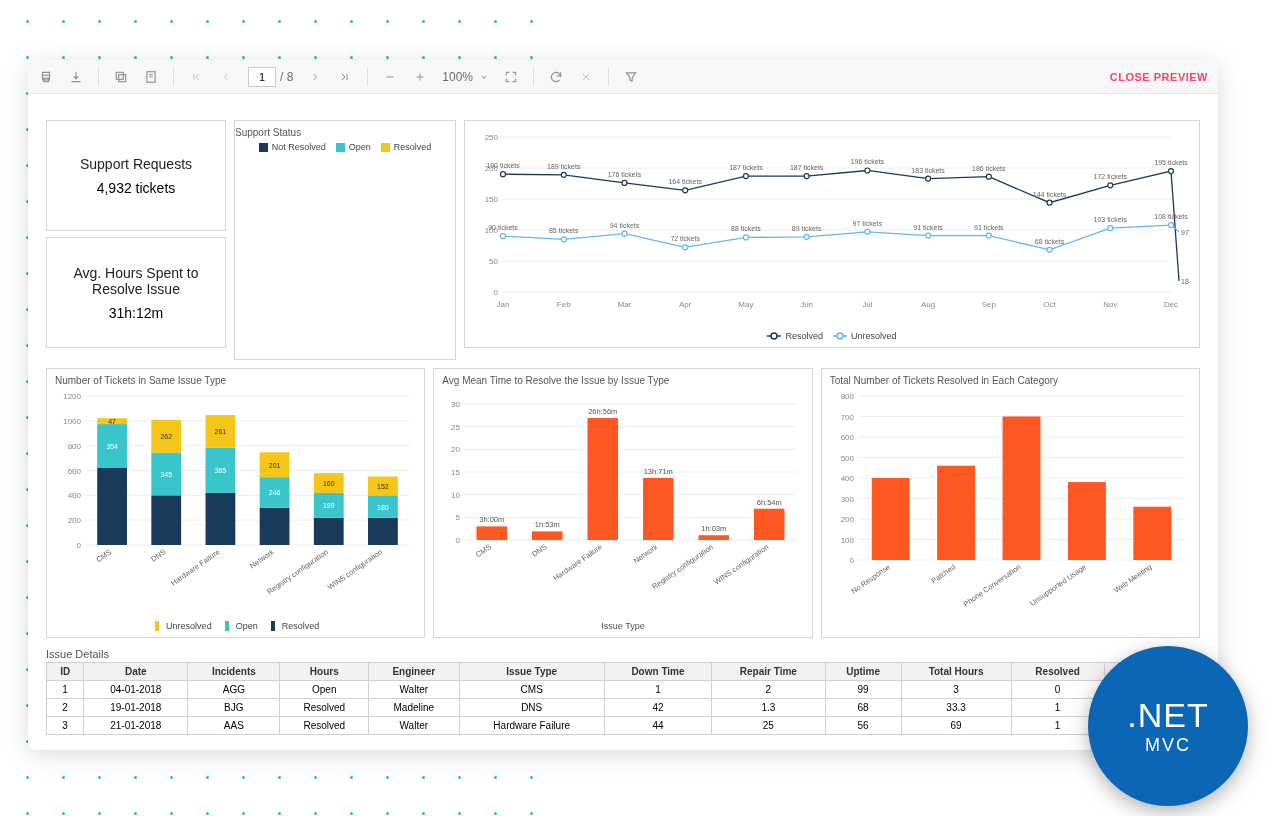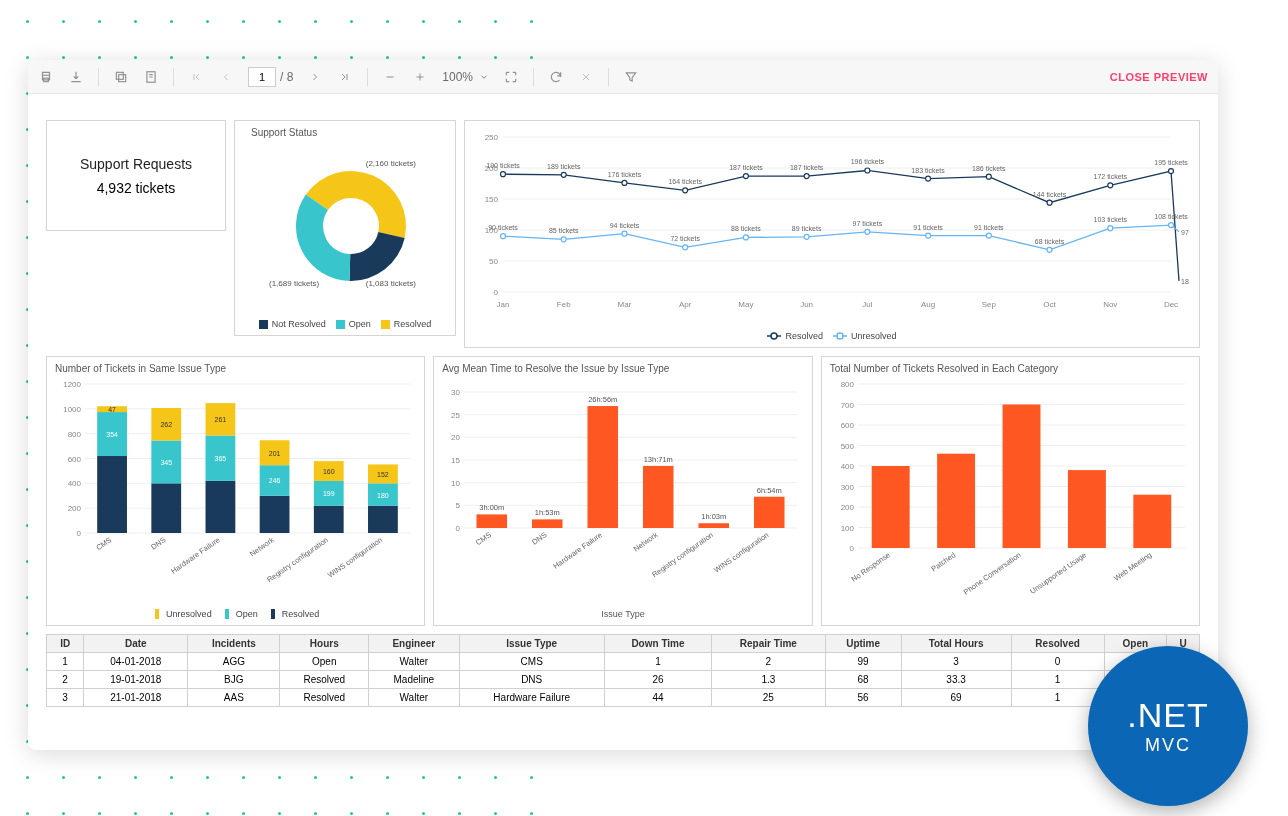--- a/index.html
+++ b/index.html
@@ -15,21 +15,21 @@
 .toolbar .zoom-box { display: flex; align-items: center; gap: 6px; }
 .toolbar .close-preview { margin-left: auto; color: #ff3e6c; font-size: 11px; letter-spacing: .5px; font-weight: 600; cursor: pointer; }
 .report { flex: 1; overflow: auto; padding: 20px 18px 10px 18px; }
 .title-bar { background: #4d545c; color: #fff; height: 32px; display: flex; align-items: center; padding: 0 12px; font-size: 13px; font-weight: 600; }
 .row1 { display: flex; gap: 8px; margin-top: 6px; }
 .card { border: 1px solid #d5d5d5; background: #fff; }
 .kpi-col { width: 180px; display: flex; flex-direction: column; gap: 6px; }
 .kpi { height: 111px; display: flex; flex-direction: column; align-items: center; justify-content: center; text-align: center; gap: 8px; padding: 8px; }
 .kpi-title { font-size: 14px; color: #222; }
 .kpi-val { font-size: 14px; color: #000000; }
-.donut-card { width: 222px; height: 216px; display: flex; flex-direction: column; padding: 6px 16px; }
+.donut-card { width: 222px; height: 240px; display: flex; flex-direction: column; padding: 6px 0; }
 .card-title { font-size: 10px; color: #555; margin-bottom: 4px; }
 .donut-wrap { flex: 1; display: flex; align-items: center; justify-content: center; position: relative; }
 .donut-legend { display: flex; gap: 10px; justify-content: center; font-size: 9px; color: #444; }
 .leg-item { display: flex; align-items: center; gap: 4px; }
 .leg-sw { width: 9px; height: 9px; }
 .line-card { flex: 1; height: 228px; display: flex; flex-direction: column; padding: 6px 8px; }
 .row2 { display: flex; gap: 8px; margin-top: 8px; }
 .ch-card { flex: 1; height: 270px; display: flex; flex-direction: column; padding: 6px 8px; }
 .table-section { margin-top: 8px; }
 .tbl-title { font-size: 11px; color: #555; padding: 2px 0; }
@@ -488,34 +488,31 @@
   </div>
 
   <div class="report">
 
     <div class="row1">
       <div class="kpi-col">
         <div class="card kpi">
           <div class="kpi-title">Support Requests</div>
           <div class="kpi-val">4,932 tickets</div>
         </div>
+        <div class="card kpi">
+          <div>
+            <div class="kpi-title">Avg. Hours Spent to</div>
+            <div class="kpi-title">Resolve Issue</div>
+          </div>
+          <div class="kpi-val">31h:12m</div>
+        </div>
       </div>
 
       <div class="card donut-card">
         <div class="card-title">Support Status</div>
-        <div class="donut-wrap" id="donut-host">
-            <svg width="200" height="170">
-              <path d="M54.846392905379055 48.5969465442515 A55 55 0 0 1 153.70006903885238 91.88707639508081 L127.33821696523394 86.05160252840479 A28 28 0 0 0 77.0127091154657 64.01299096798259 Z" fill="#f5c518"></path>
-              <path d="M153.70006903885238 91.88707639508081 A55 55 0 0 1 98.52874830292146 134.98031846437271 L99.25099913603275 107.9899803091352 A28 28 0 0 0 127.33821696523394 86.05160252840479 Z" fill="#1a3a5c"></path>
-              <path d="M98.52874830292146 134.98031846437271 A55 55 0 0 1 54.846392905379055 48.596946544251516 L77.0127091154657 64.01299096798259 A28 28 0 0 0 99.25099913603275 107.9899803091352 Z" fill="#38c5cc"></path>
-              <text x="165" y="20" font-size="8" fill="#555" text-anchor="end">(2,160 tickets)</text>
-              <text x="165" y="140" font-size="8" fill="#555" text-anchor="end">(1,083 tickets)</text>
-              <text x="18" y="140" font-size="8" fill="#555" text-anchor="start">(1,689 tickets)</text>
-            </svg>
-          </div>
         <div class="donut-legend">
           <div class="leg-item">
               <span class="leg-sw" style="background:#1a3a5c"></span>
               <span>Not Resolved</span>
             </div>
           <div class="leg-item">
               <span class="leg-sw" style="background:#38c5cc"></span>
               <span>Open</span>
             </div>
           <div class="leg-item">
@@ -766,20 +763,21 @@
               <text x="191.5" y="178" font-size="7.5" fill="#666" text-anchor="end" transform="rotate(-35 191.5 178)">Phone Conversation</text>
               <rect x="237.93400000000003" y="92.10000000000001" width="37.932" height="77.89999999999999" fill="#ff5722"></rect>
               <text x="256.90000000000003" y="178" font-size="7.5" fill="#666" text-anchor="end" transform="rotate(-35 256.90000000000003 178)">Unsupported Usage</text>
               <rect x="303.334" y="116.69999999999999" width="37.932" height="53.300000000000004" fill="#ff5722"></rect>
               <text x="322.3" y="178" font-size="7.5" fill="#666" text-anchor="end" transform="rotate(-35 322.3 178)">Web Meeting</text>
             </svg></div>
       </div>
     </div>
 
     <div class="table-section">
+      <div class="tbl-title">Issue Details</div>
       <table class="grid" id="grid">
           <thead>
             <tr>
               <th>ID</th>
               <th>Date</th>
               <th>Incidents</th>
               <th>Hours</th>
               <th>Engineer</th>
               <th>Issue Type</th>
               <th>Down Time</th>
@@ -807,21 +805,21 @@
               <td>1</td>
               <td></td>
             </tr>
             <tr>
               <td>2</td>
               <td>19-01-2018</td>
               <td>BJG</td>
               <td>Resolved</td>
               <td>Madeline</td>
               <td>DNS</td>
-              <td>26</td>
+              <td>42</td>
               <td>1.3</td>
               <td>68</td>
               <td>33.3</td>
               <td>1</td>
               <td>0</td>
               <td></td>
             </tr>
             <tr>
               <td>3</td>
               <td>21-01-2018</td>

